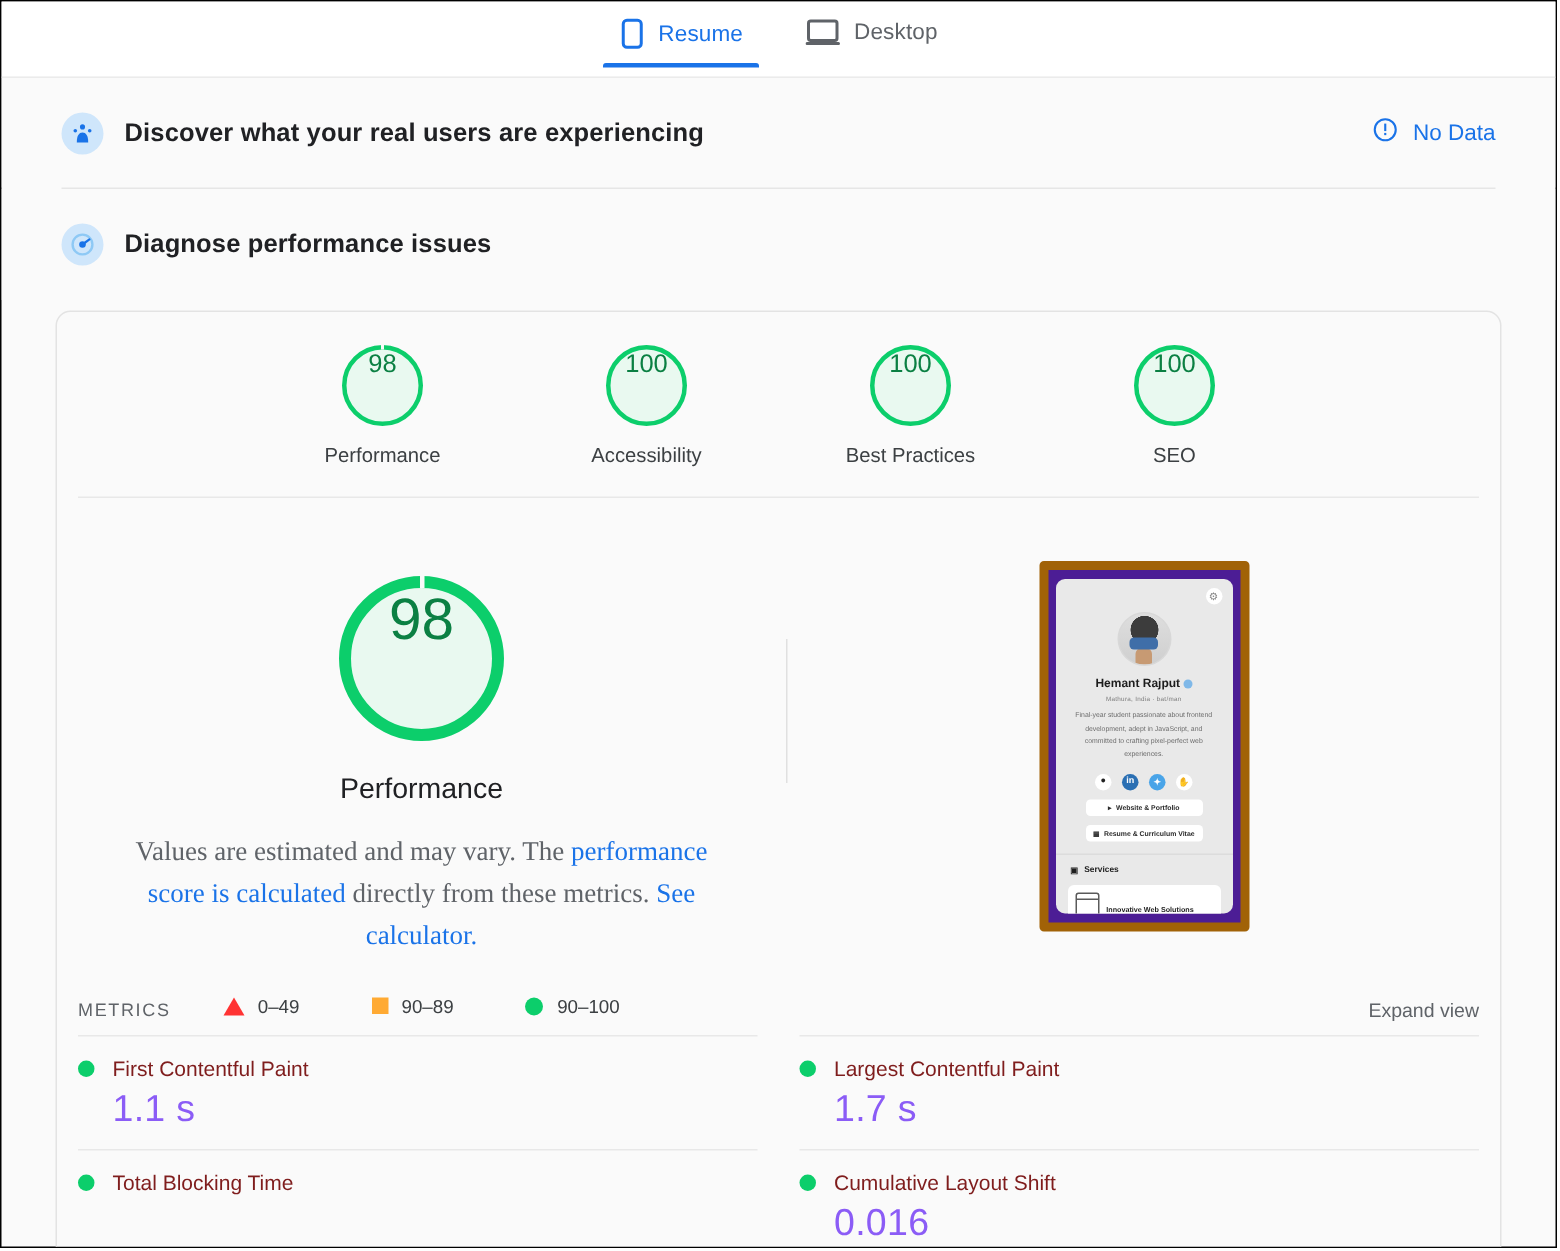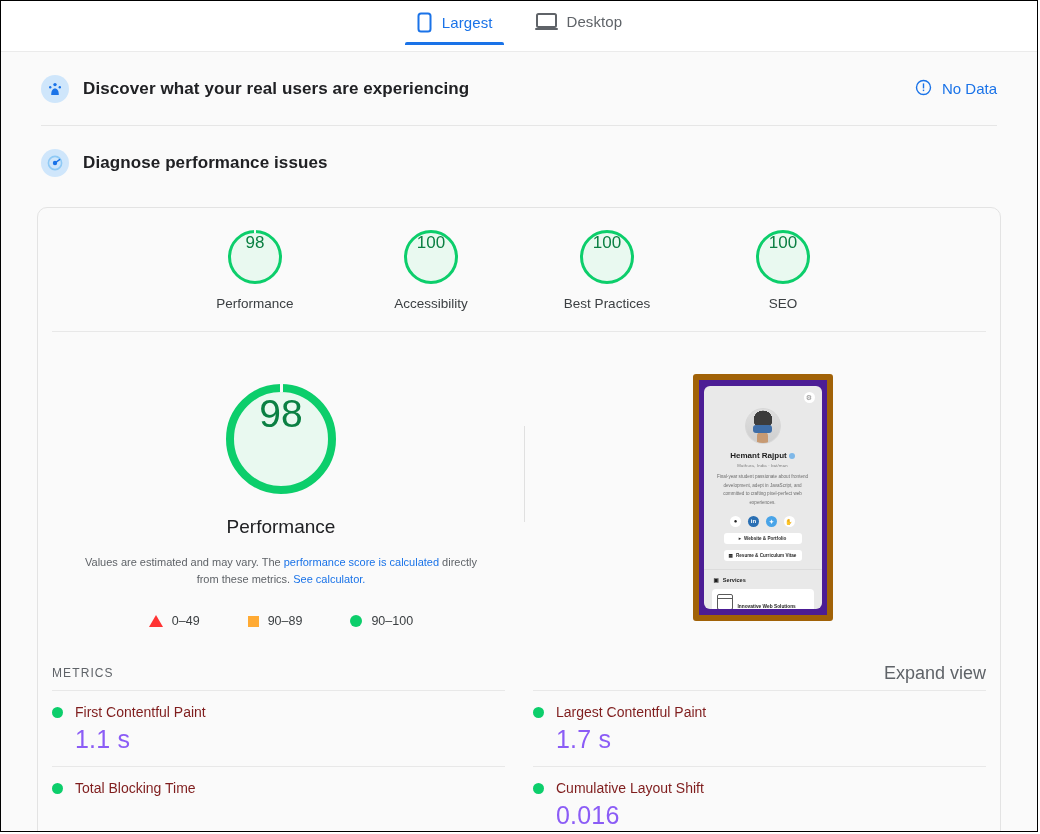--- a/index.html
+++ b/index.html
@@ -173,26 +173,27 @@
   .ring.small .notch {
     top: -3px; height: 3px; width: 2px; margin-left: -1px;
   }
   .big-title {
     margin-top: 22px;
     font-size: 19px;
     color: #202124;
   }
   .big-desc {
     margin-top: 16px;
-    font-size: 11px;
+    font-size: 18px;
     color: #5f6368;
     line-height: 1.55;
     width: 400px;
     margin-left: auto;
     margin-right: auto;
+    font-family: Liberation Serif, serif;
   }
   .big-desc a { color: #1a73e8; text-decoration: none; }
   .legend {
     margin-top: 26px;
     display: flex;
     justify-content: center;
     gap: 48px;
     font-size: 12.5px;
     color: #3c4043;
   }
@@ -383,21 +384,21 @@
     padding: 0 14px 0 14px;
     margin-top: 4px;
     height: 34px;
   }
   .metrics-title {
     font-size: 12px;
     color: #5f6368;
     letter-spacing: 1.1px;
   }
   .expand {
-    font-size: 18px;
+    font-size: 13px;
     color: #5f6368;
     cursor: pointer;
   }
   .mgrid {
     display: flex;
     padding: 0 14px;
     gap: 28px;
   }
   .mcol { flex: 1 1 0; }
   .mrow {
@@ -429,21 +430,21 @@
 
 <div class="page">
 
   <div class="tabbar">
     <div class="tab active">
       <span>
         <svg width="17" height="21" viewBox="0 0 17 21">
           <rect x="2.5" y="1.5" width="12" height="18" rx="2.5" fill="none" stroke="#1a73e8" stroke-width="2"></rect>
         </svg>
       </span>
-      <span class="tlabel">Largest</span>
+      <span class="tlabel">Resume</span>
     </div>
     <div class="tab">
       <span>
         <svg width="23" height="19" viewBox="0 0 23 19">
           <rect x="2" y="2" width="19" height="13" rx="1.5" fill="none" stroke="#5f6368" stroke-width="2"></rect>
           <rect x="0" y="16" width="23" height="2" rx="1" fill="#5f6368"></rect>
         </svg>
       </span>
       <span class="tlabel">Desktop</span>
     </div>

